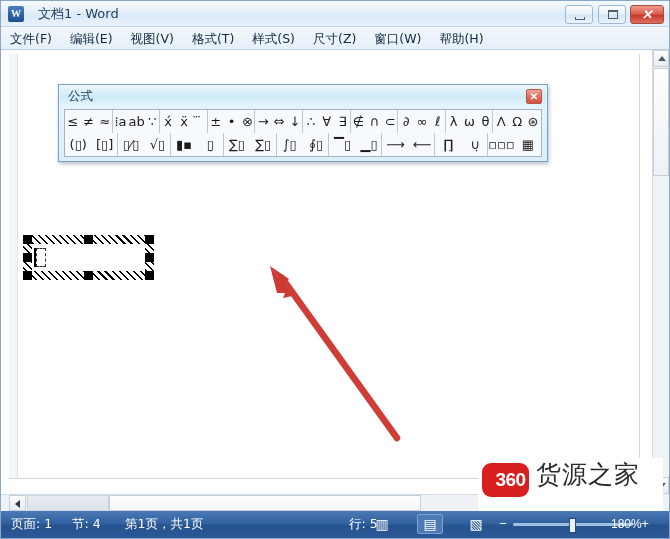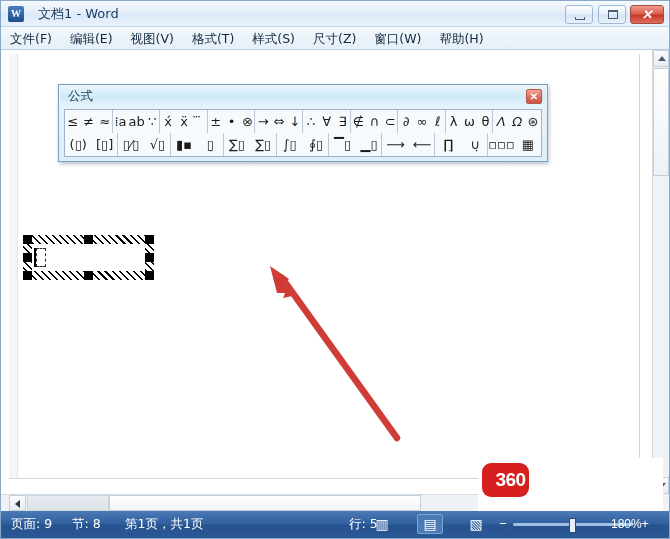--- a/index.html
+++ b/index.html
@@ -164,21 +164,21 @@
     position:absolute;left:0;width:476px;height:23px;
     white-space:nowrap;
   }
   .eqrow.r1{top:0px;}
   .eqrow.r2{top:23px;}
   .eqgroup{
     display:inline-block;height:23px;vertical-align:top;
     border-right:1px solid #b9c8d6;
     box-sizing:border-box;
   }
-  .eqgroup:last-child{border-right:none;font-style:italic;}
+  .eqgroup:last-child{border-right:none;}
   .eqcell{
     display:inline-block;height:23px;line-height:23px;
     text-align:center;vertical-align:top;
     font-family:"DejaVu Sans","DejaVu Serif",serif;
     font-size:13px;color:#1b1b1b;
     box-sizing:border-box;
     cursor:default;
     overflow:hidden;
   }
 
@@ -368,22 +368,22 @@
       <div class="eqbar-title-text">公式</div>
       <div class="eqbar-close">✕</div>
     </div>
     <div class="eqbar-body">
       <div class="eqrow r1" id="eqrow1"><span class="eqgroup" style="width: 47.6px;"><span class="eqcell" style="width: 15.8667px;">≤</span><span class="eqcell" style="width: 15.8667px;">≠</span><span class="eqcell" style="width: 15.8667px;">≈</span></span><span class="eqgroup" style="width: 47.6px;"><span class="eqcell" style="width: 15.8667px;">⁞a</span><span class="eqcell" style="width: 15.8667px;">ab</span><span class="eqcell" style="width: 15.8667px;">∵</span></span><span class="eqgroup" style="width: 47.6px;"><span class="eqcell" style="width: 15.8667px;">x́</span><span class="eqcell" style="width: 15.8667px;">ẍ</span><span class="eqcell" style="width: 15.8667px;">⃛</span></span><span class="eqgroup" style="width: 47.6px;"><span class="eqcell" style="width: 15.8667px;">±</span><span class="eqcell" style="width: 15.8667px;">•</span><span class="eqcell" style="width: 15.8667px;">⊗</span></span><span class="eqgroup" style="width: 47.6px;"><span class="eqcell" style="width: 15.8667px;">→</span><span class="eqcell" style="width: 15.8667px;">⇔</span><span class="eqcell" style="width: 15.8667px;">↓</span></span><span class="eqgroup" style="width: 47.6px;"><span class="eqcell" style="width: 15.8667px;">∴</span><span class="eqcell" style="width: 15.8667px;">∀</span><span class="eqcell" style="width: 15.8667px;">∃</span></span><span class="eqgroup" style="width: 47.6px;"><span class="eqcell" style="width: 15.8667px;">∉</span><span class="eqcell" style="width: 15.8667px;">∩</span><span class="eqcell" style="width: 15.8667px;">⊂</span></span><span class="eqgroup" style="width: 47.6px;"><span class="eqcell" style="width: 15.8667px;">∂</span><span class="eqcell" style="width: 15.8667px;">∞</span><span class="eqcell" style="width: 15.8667px;">ℓ</span></span><span class="eqgroup" style="width: 47.6px;"><span class="eqcell" style="width: 15.8667px;">λ</span><span class="eqcell" style="width: 15.8667px;">ω</span><span class="eqcell" style="width: 15.8667px;">θ</span></span><span class="eqgroup" style="width: 47.6px;"><span class="eqcell" style="width: 15.8667px;">Λ</span><span class="eqcell" style="width: 15.8667px;">Ω</span><span class="eqcell" style="width: 15.8667px;">⊛</span></span></div>
       <div class="eqrow r2" id="eqrow2"><span class="eqgroup" style="width: 52.9px;"><span class="eqcell" style="width: 26.45px;">(▯)</span><span class="eqcell" style="width: 26.45px;">[▯]</span></span><span class="eqgroup" style="width: 52.9px;"><span class="eqcell" style="width: 26.45px;">▯⁄▯</span><span class="eqcell" style="width: 26.45px;">√▯</span></span><span class="eqgroup" style="width: 52.9px;"><span class="eqcell" style="width: 26.45px;">▮▪</span><span class="eqcell" style="width: 26.45px;">▯̣</span></span><span class="eqgroup" style="width: 52.9px;"><span class="eqcell" style="width: 26.45px;">∑▯</span><span class="eqcell" style="width: 26.45px;">∑▯</span></span><span class="eqgroup" style="width: 52.9px;"><span class="eqcell" style="width: 26.45px;">∫▯</span><span class="eqcell" style="width: 26.45px;">∮▯</span></span><span class="eqgroup" style="width: 52.9px;"><span class="eqcell" style="width: 26.45px;">▔▯</span><span class="eqcell" style="width: 26.45px;">▁▯</span></span><span class="eqgroup" style="width: 52.9px;"><span class="eqcell" style="width: 26.45px;">⟶</span><span class="eqcell" style="width: 26.45px;">⟵</span></span><span class="eqgroup" style="width: 52.9px;"><span class="eqcell" style="width: 26.45px;">∏̣</span><span class="eqcell" style="width: 26.45px;">∪̣</span></span><span class="eqgroup" style="width: 52.9px;"><span class="eqcell" style="width: 26.45px;">▫▫▫</span><span class="eqcell" style="width: 26.45px;">▦</span></span></div>
     </div>
   </div>
 
   <div class="statusbar">
-    <div class="sb-item" style="left:10px;">页面: 9</div>
-    <div class="sb-item" style="left:71px;">节: 8</div>
+    <div class="sb-item" style="left:10px;">页面: 1</div>
+    <div class="sb-item" style="left:71px;">节: 4</div>
     <div class="sb-item" style="left:124px;">第1页，共1页</div>
     <div class="sb-item" style="left:348px;">行: 5</div>
 
     <div class="sb-view" style="left:368px;">
         <span style="display:block;line-height:20px;text-align:center;font-size:14px;">▥</span>
       </div>
     <div class="sb-view active" style="left:416px;">
         <span style="display:block;line-height:18px;text-align:center;font-size:14px;">▤</span>
       </div>
     <div class="sb-view" style="left:462px;">
@@ -394,14 +394,15 @@
     <div class="sb-zoom-track" style="left:512px;"></div>
     <div class="sb-zoom-thumb" style="left:568px;"></div>
     <div class="sb-plus" style="left:638px;">+</div>
     <div class="sb-zoomval" style="left:610px;">180%</div>
   </div>
 
   <div class="watermark">
     <div class="wm-logo">
       <div class="wm-logo-text">360</div>
     </div>
+    <div class="wm-cn">货源之家</div>
   </div>
 </div>
 
 </body></html>

